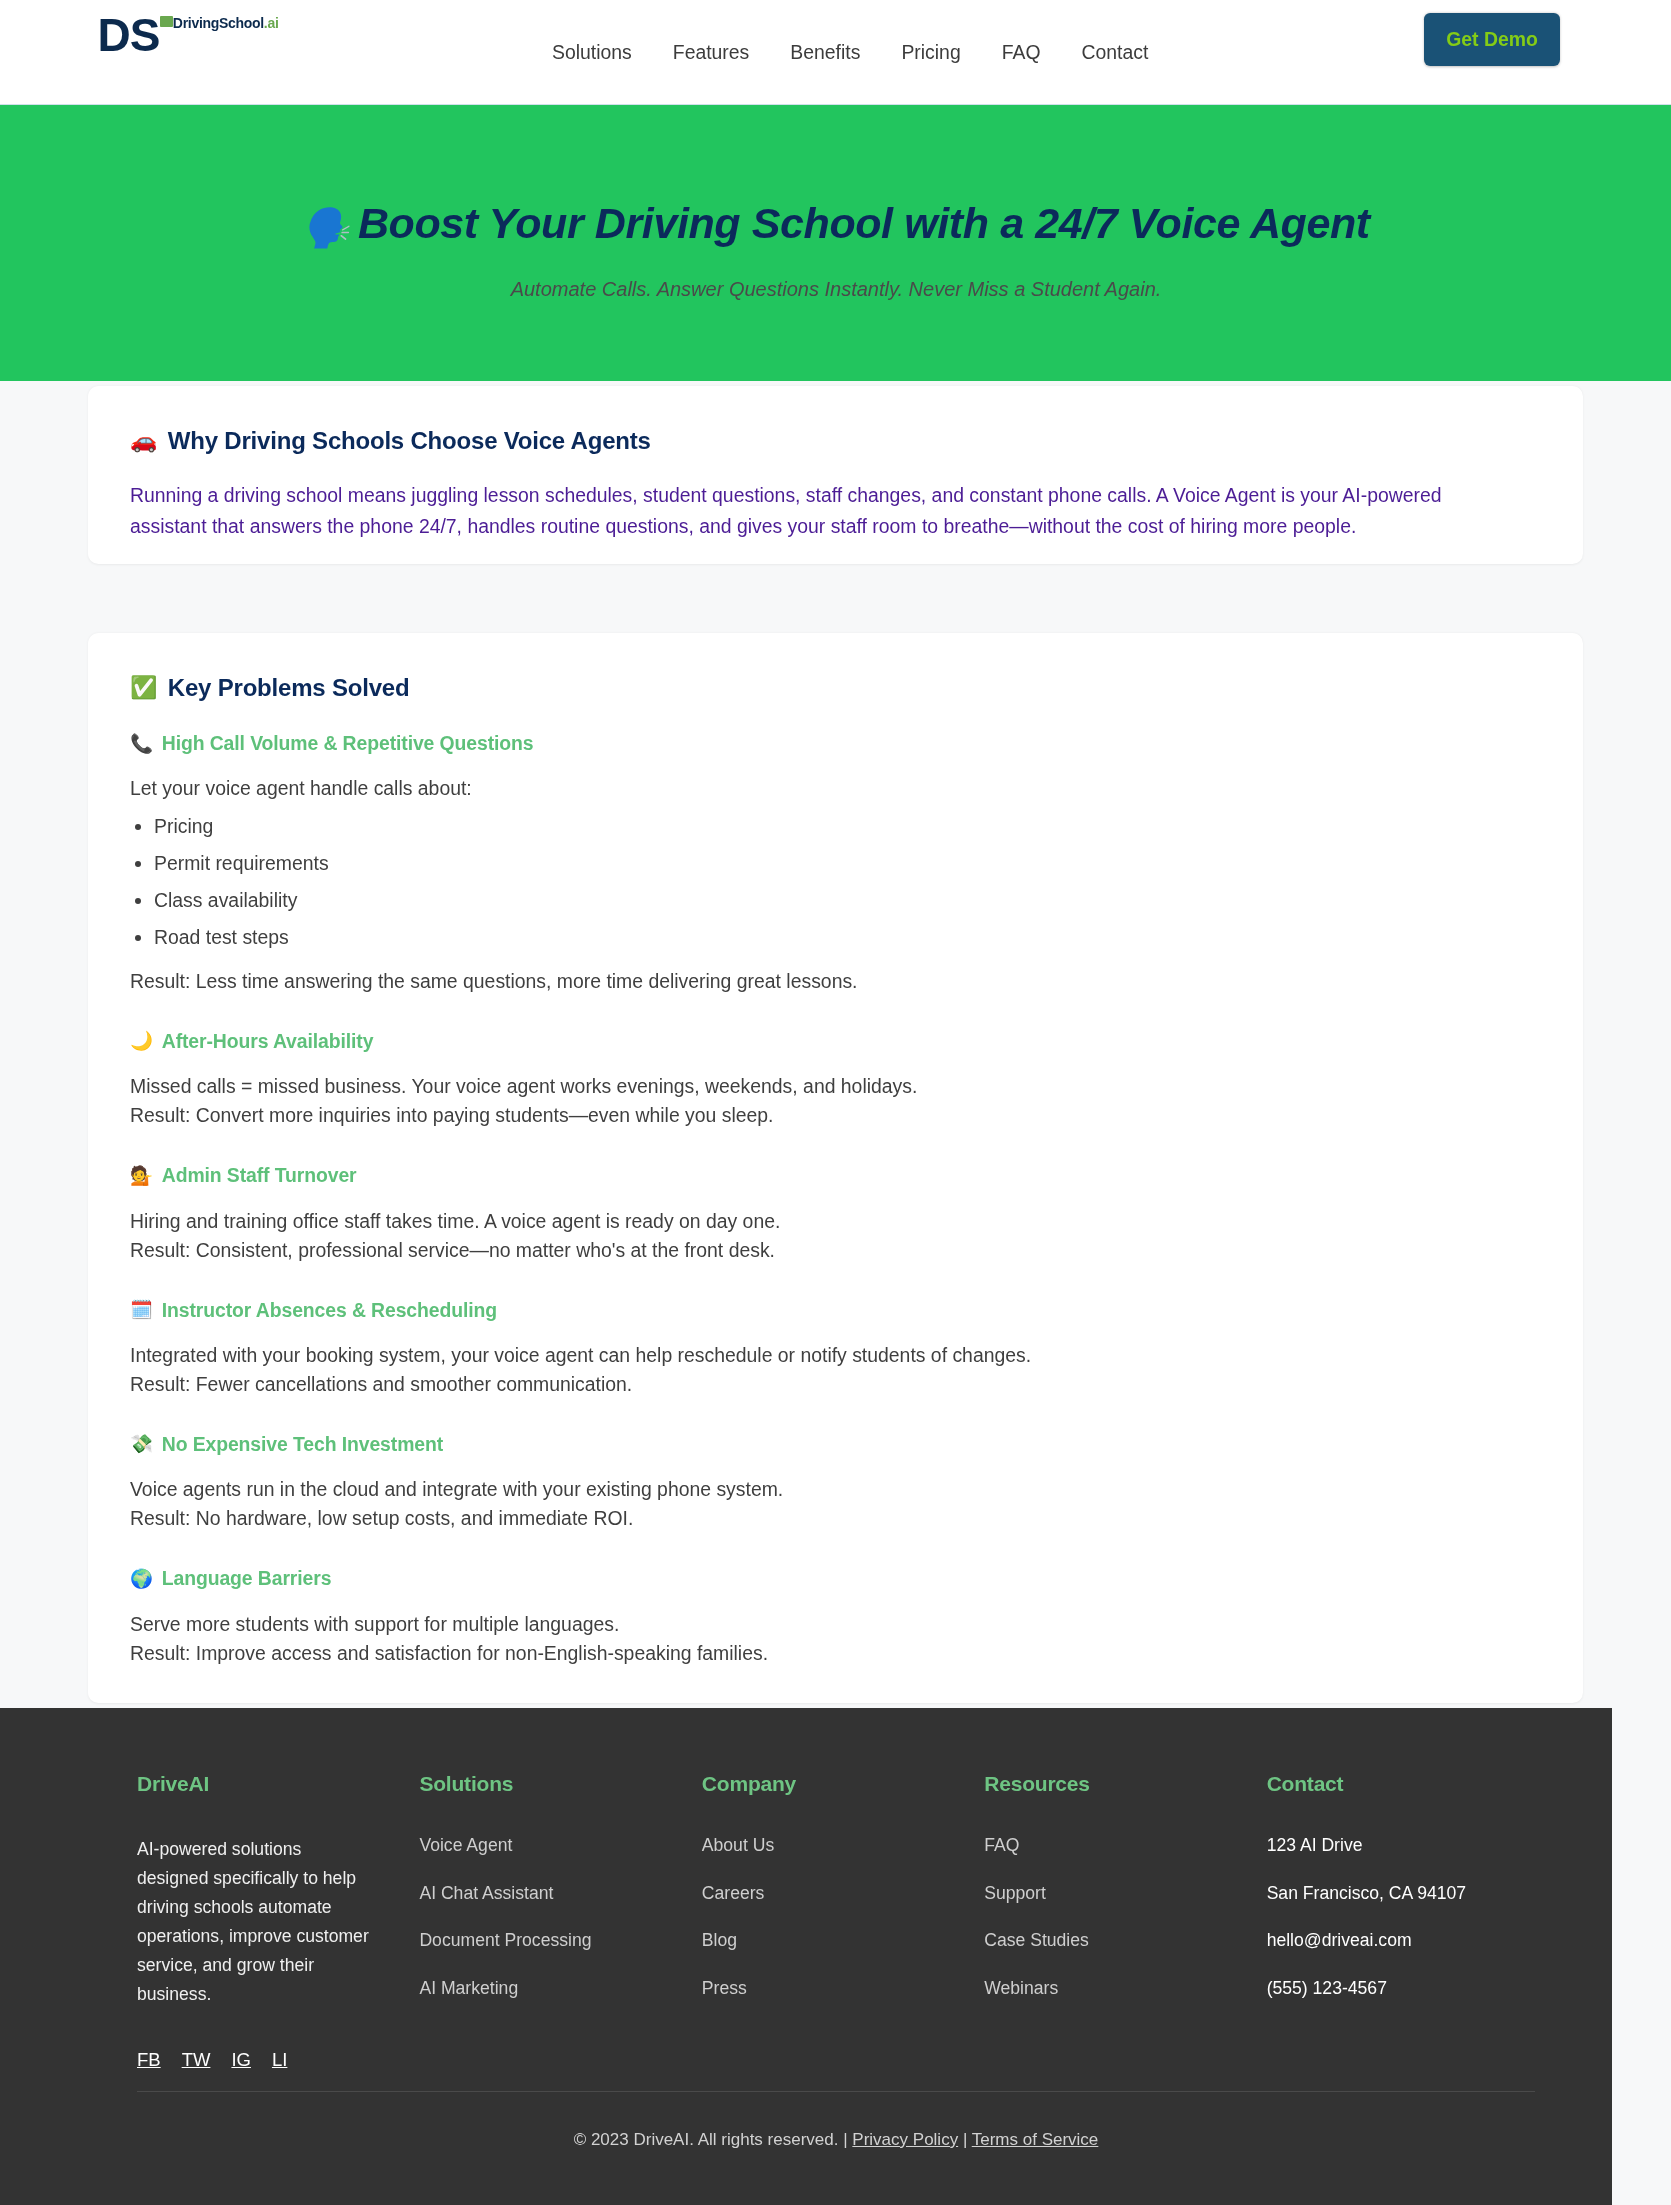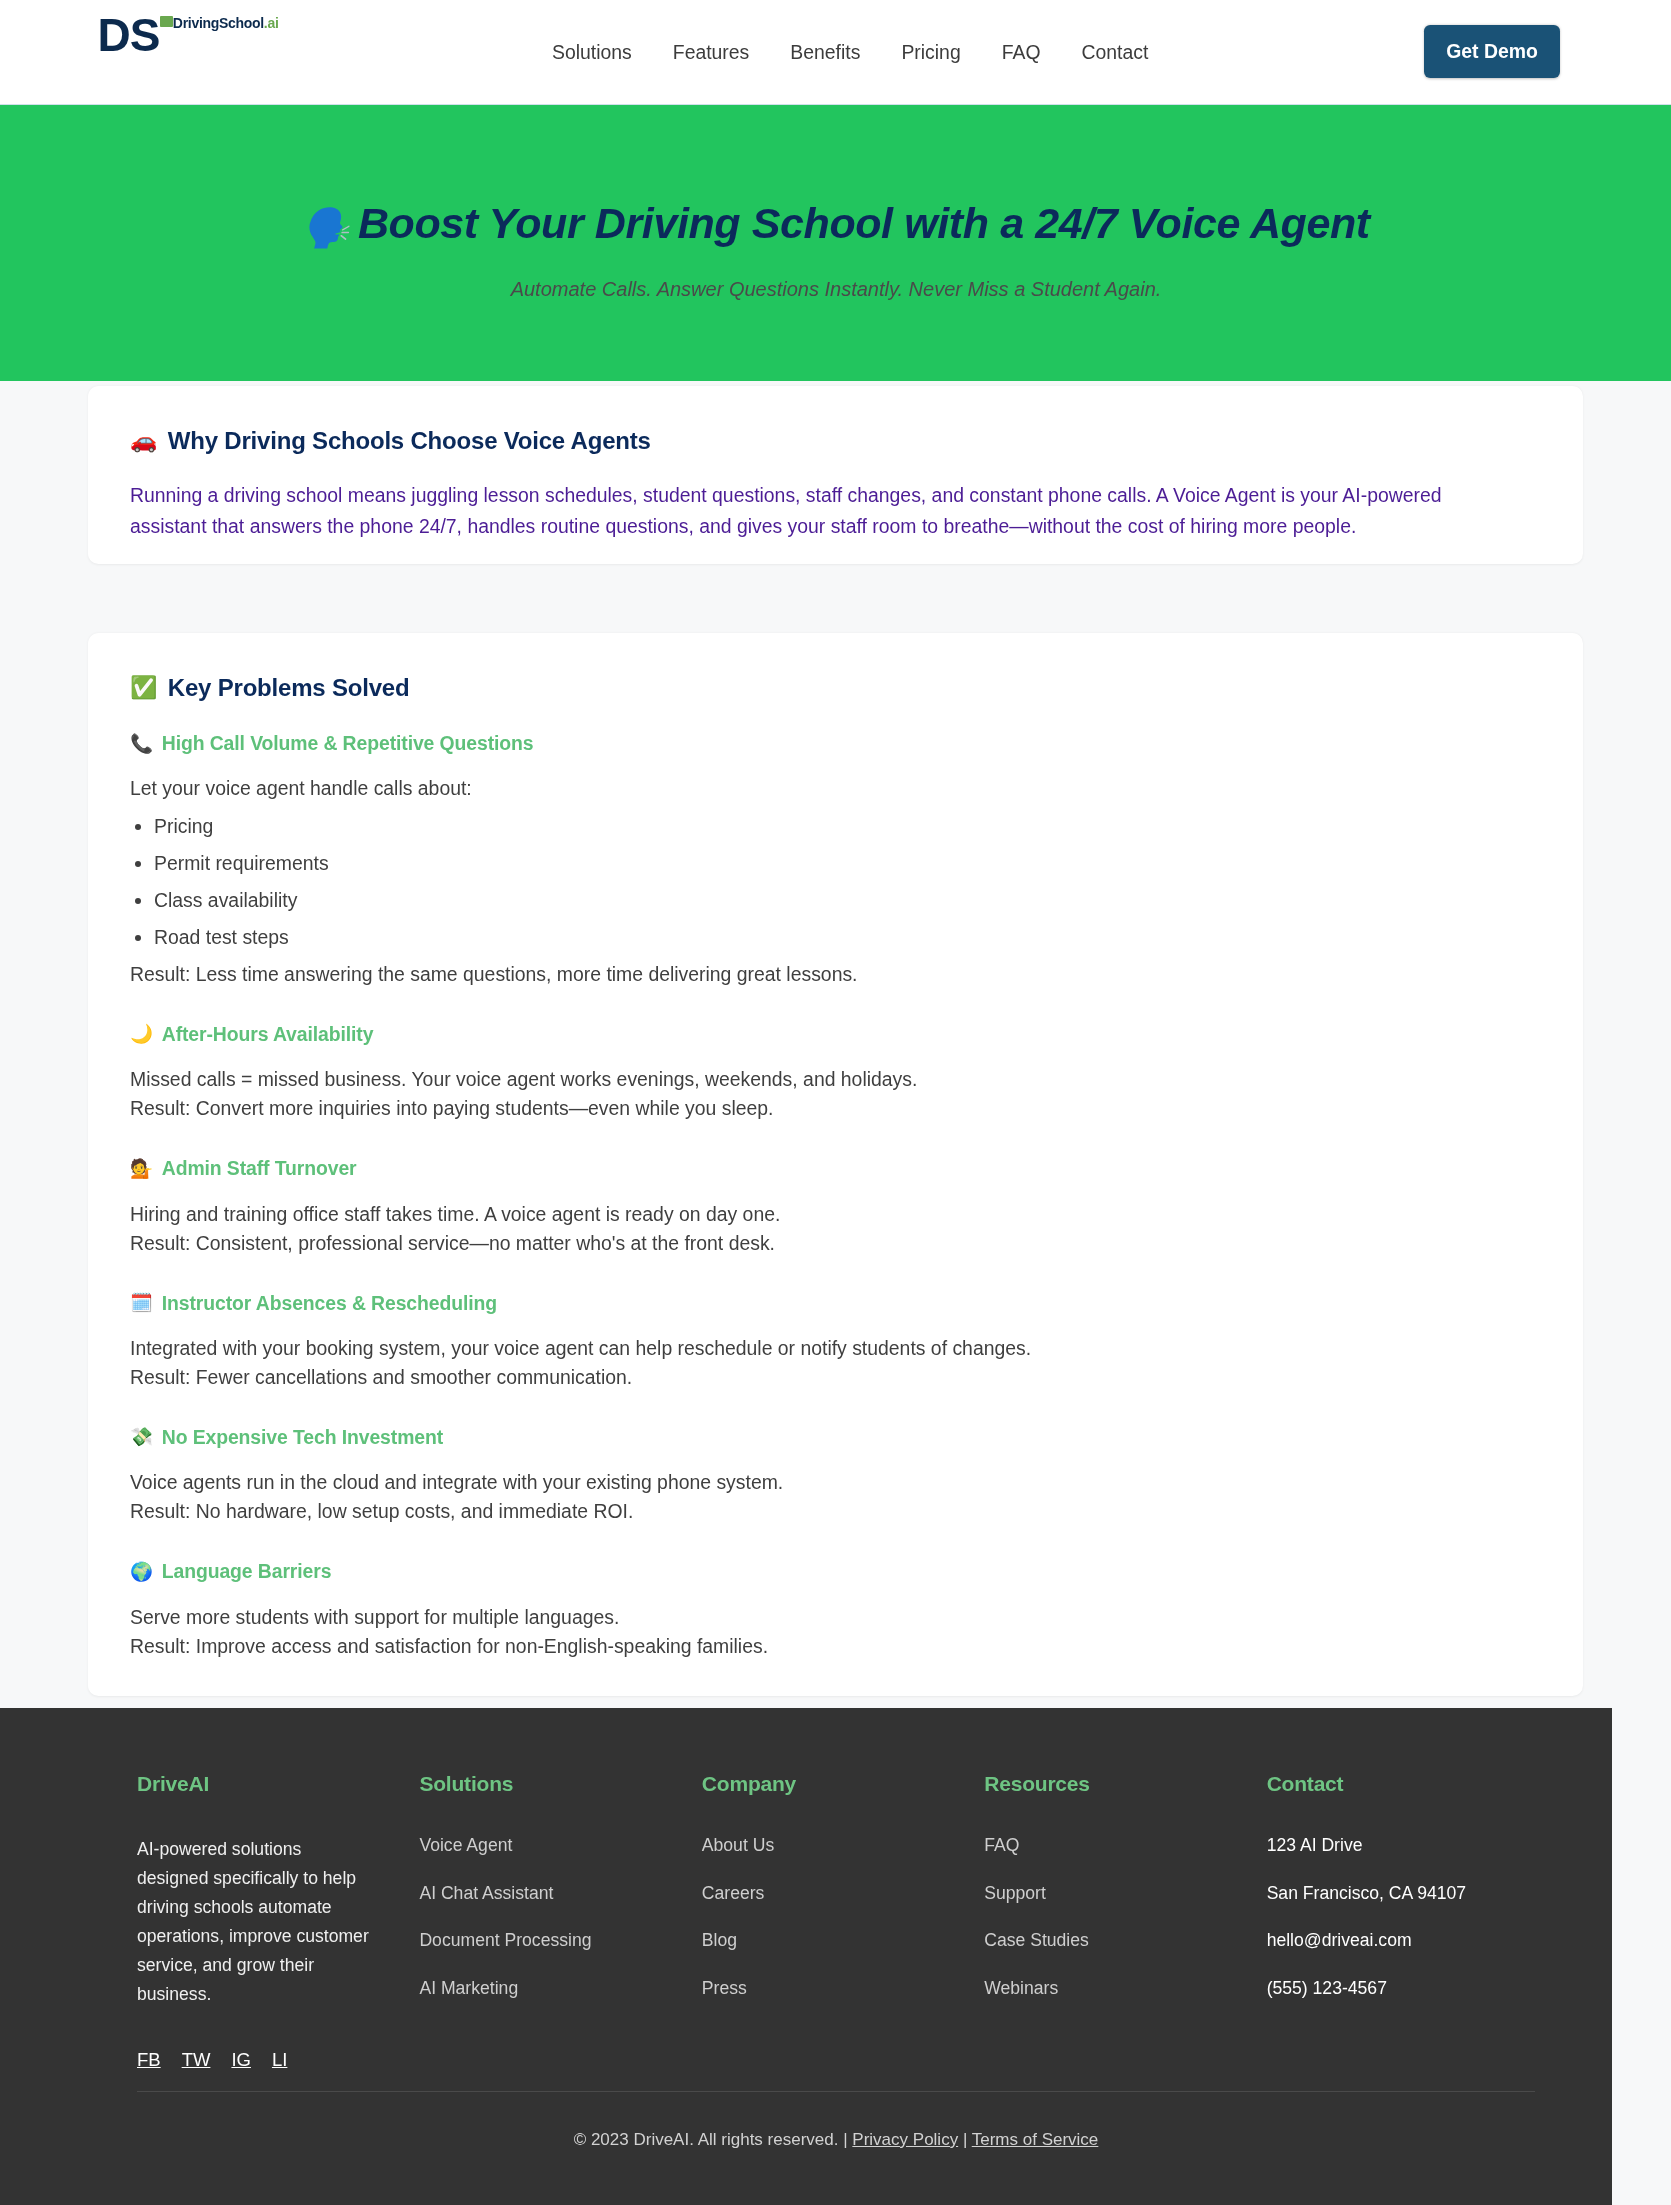--- a/index.html
+++ b/index.html
@@ -83,25 +83,25 @@
     font-size: 19.4px;
     color: #3c3c3c;
     text-decoration: none;
     white-space: nowrap;
     cursor: pointer;
   }
 
   .demo-btn {
     position: absolute;
     right: 112px;
-    top: 25px;
+    top: 13px;
     width: 136px;
     height: 53px;
     background: #1a5276;
-    color: #ffffff;
+    color: #84cc16;
     border: none;
     border-radius: 6.2px;
     font-family: "Liberation Sans", sans-serif;
     font-size: 19.4px;
     font-weight: 700;
     cursor: pointer;
     box-shadow: 0 0.9px 2.6px rgba(0,0,0,0.25);
   }
 
   
@@ -192,21 +192,21 @@
     list-style: disc;
   }
   .bullets li {
     font-size: 19.4px;
     line-height: 21px;
     color: #3f3f3f;
     margin-top: 16px;
   }
   .bullets li:first-child { margin-top: 3.5px; }
 
-  .result-line { margin-top: 12px; font-size: 19.4px; line-height: 29px; color: #3f3f3f; }
+  .result-line { margin-top: 19px; font-size: 19.4px; line-height: 29px; color: #3f3f3f; }
   .tight-result { margin-top: 0; }
 
   
   .site-footer {
     position: absolute;
     left: 0;
     top: 1708px;
     width: 1612px;
     height: 498px;
     background: #333333;

